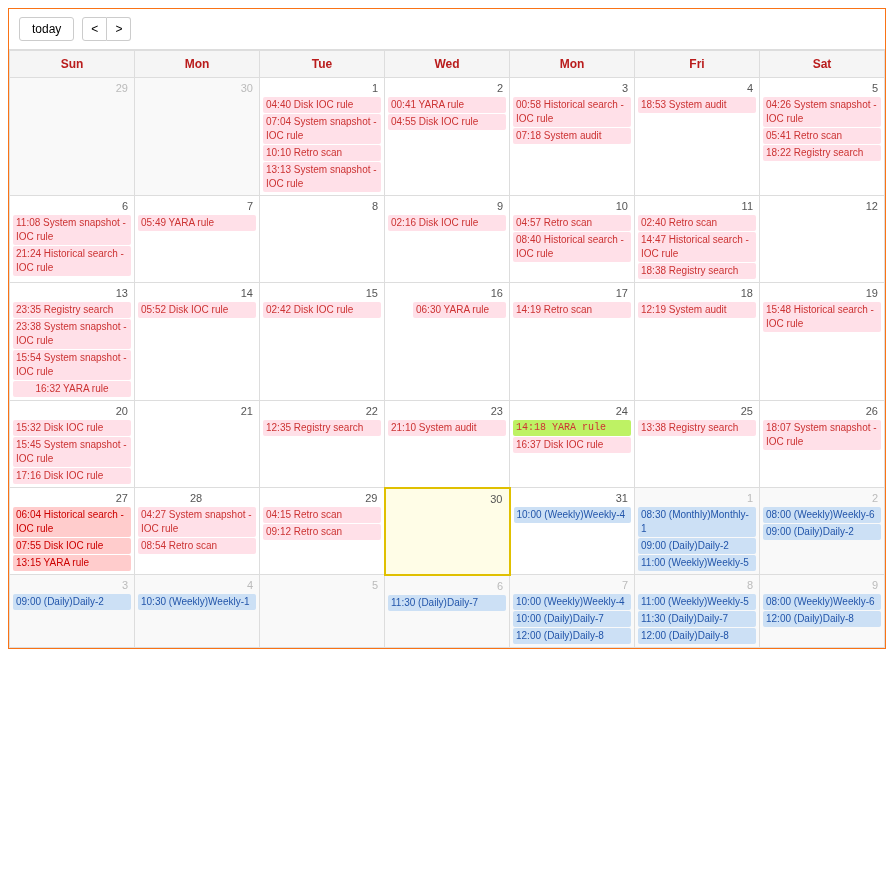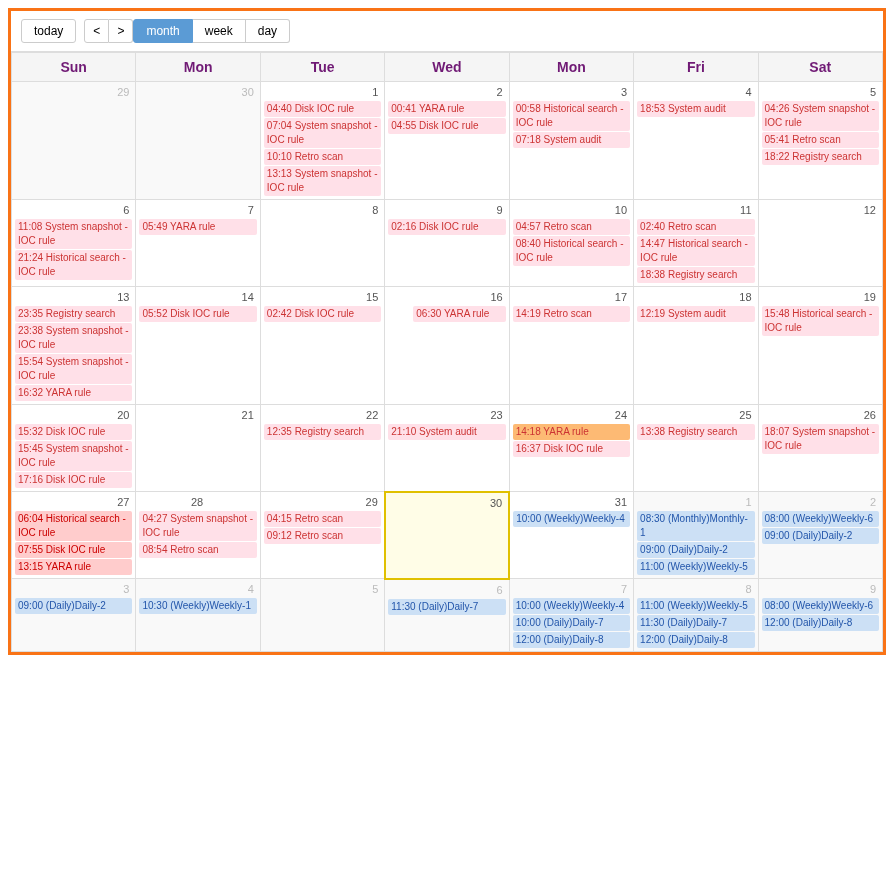--- a/index.html
+++ b/index.html
@@ -1,57 +1,52 @@
 <!DOCTYPE html>
 <html><head>
   <meta charset="utf-8">
   <style>
     * { box-sizing: border-box; margin: 0; padding: 0; font-family: Arial, sans-serif; font-size: 12px; }
     body { background: #fff; padding: 8px; }
-    .calendar-container { border: 3px solid #f97316; }
+    .calendar-container { border: 1px solid #f97316; }
     .toolbar { display: flex; align-items: center; padding: 8px 10px; border-bottom: 1px solid #ddd; background: #fff; }
     .today-btn { padding: 4px 12px; border: 1px solid #ccc; background: #fff; cursor: pointer; border-radius: 3px; font-size: 12px; }
     .nav-btns { display: flex; margin-left: 8px; }
     .nav-btn { padding: 4px 8px; border: 1px solid #ccc; background: #fff; cursor: pointer; font-size: 12px; }
     .nav-btn:first-child { border-radius: 3px 0 0 3px; }
     .nav-btn:last-child { border-radius: 0 3px 3px 0; border-left: none; }
     .month-title { margin-left: 12px; font-size: 15px; font-weight: bold; color: #333; flex: 1; }
     .view-btns { display: flex; }
     .view-btn { padding: 4px 12px; border: 1px solid #ccc; background: #fff; cursor: pointer; font-size: 12px; }
     .view-btn:first-child { border-radius: 3px 0 0 3px; }
     .view-btn:last-child { border-radius: 0 3px 3px 0; }
     .view-btn.active { background: #5b9bd5; color: #fff; border-color: #5b9bd5; }
     .view-btn:not(:first-child) { border-left: none; }
     .calendar-grid { width: 100%; border-collapse: collapse; }
-    .calendar-grid th { padding: 6px 4px; text-align: center; border: 1px solid #ddd; background: #f5f5f5; font-weight: bold; color: #701a75; font-size: 14px; }
+    .calendar-grid th { padding: 6px 4px; text-align: center; border: 1px solid #ddd; background: #f5f5f5; font-weight: bold; color: #b91c1c; font-size: 12px; }
     .calendar-grid td { vertical-align: top; border: 1px solid #ddd; padding: 2px; min-height: 90px; width: 14.28%; }
     .day-num { text-align: right; color: #999; font-size: 11px; padding: 2px 4px 2px 2px; }
     .event { margin: 1px 1px; padding: 1px 3px; border-radius: 2px; font-size: 10px; line-height: 1.4; cursor: pointer; }
     .legend { display: flex; align-items: center; padding: 8px 10px; gap: 20px; border-top: 1px solid #ddd; }
     .legend-item { display: flex; align-items: center; gap: 5px; font-size: 11px; }
     .legend-box { width: 14px; height: 14px; border: 1px solid #ccc; }
     .legend-red { background: #ffcccc; }
     .legend-pink { background: #ffe0e0; }
     .legend-blue { background: #cce0f5; }
   </style>
 </head>
 <body>
 
 <div class="calendar-container">
   <div class="toolbar">
     <button class="today-btn">today</button>
     <div class="nav-btns">
       <button class="nav-btn">&lt;</button>
       <button class="nav-btn">&gt;</button>
     </div>
-    <div class="view-btns">
-      <button class="view-btn active">month</button>
-      <button class="view-btn">week</button>
-      <button class="view-btn">day</button>
-    </div>
   </div>
 
   <table class="calendar-grid">
     <thead>
       <tr id="header-row">
           <th>Sun</th>
           <th>Mon</th>
           <th>Tue</th>
           <th>Wed</th>
           <th>Mon</th>
@@ -126,21 +121,21 @@
           <td>
             <div class="day-num" style="color: rgb(85, 85, 85);">12</div>
           </td>
         </tr>
         <tr>
           <td>
             <div class="day-num" style="color: rgb(85, 85, 85);">13</div>
             <div class="event" style="background: rgb(255, 224, 232); color: rgb(204, 51, 51);">23:35 Registry search</div>
             <div class="event" style="background: rgb(255, 224, 232); color: rgb(204, 51, 51);">23:38 System snapshot - IOC rule</div>
             <div class="event" style="background: rgb(255, 224, 232); color: rgb(204, 51, 51);">15:54 System snapshot - IOC rule</div>
-            <div class="event" style="background: rgb(255, 224, 232); color: rgb(204, 51, 51);">16:32 YARA rule</div>
+            <div class="event" style="background: rgb(255, 224, 232); color: rgb(204, 51, 51); text-align: center;">16:32 YARA rule</div>
           </td>
           <td>
             <div class="day-num" style="color: rgb(85, 85, 85);">14</div>
             <div class="event" style="background: rgb(255, 224, 232); color: rgb(204, 51, 51);">05:52 Disk IOC rule</div>
           </td>
           <td>
             <div class="day-num" style="color: rgb(85, 85, 85);">15</div>
             <div class="event" style="background: rgb(255, 224, 232); color: rgb(204, 51, 51);">02:42 Disk IOC rule</div>
           </td>
           <td>
@@ -173,21 +168,21 @@
           <td>
             <div class="day-num" style="color: rgb(85, 85, 85);">22</div>
             <div class="event" style="background: rgb(255, 224, 232); color: rgb(204, 51, 51);">12:35 Registry search</div>
           </td>
           <td>
             <div class="day-num" style="color: rgb(85, 85, 85);">23</div>
             <div class="event" style="background: rgb(255, 224, 232); color: rgb(204, 51, 51);">21:10 System audit</div>
           </td>
           <td>
             <div class="day-num" style="color: rgb(85, 85, 85);">24</div>
-            <div class="event" style="background: #fdba74; color: rgb(204, 51, 51);">14:18 YARA rule</div>
+            <div class="event" style="background: #bef264; color: rgb(204, 51, 51); font-family: Liberation Mono, monospace;">14:18 YARA rule</div>
             <div class="event" style="background: rgb(255, 224, 232); color: rgb(204, 51, 51);">16:37 Disk IOC rule</div>
           </td>
           <td>
             <div class="day-num" style="color: rgb(85, 85, 85);">25</div>
             <div class="event" style="background: rgb(255, 224, 232); color: rgb(204, 51, 51);">13:38 Registry search</div>
           </td>
           <td>
             <div class="day-num" style="color: rgb(85, 85, 85);">26</div>
             <div class="event" style="background: rgb(255, 224, 232); color: rgb(204, 51, 51);">18:07 System snapshot - IOC rule</div>
           </td>

